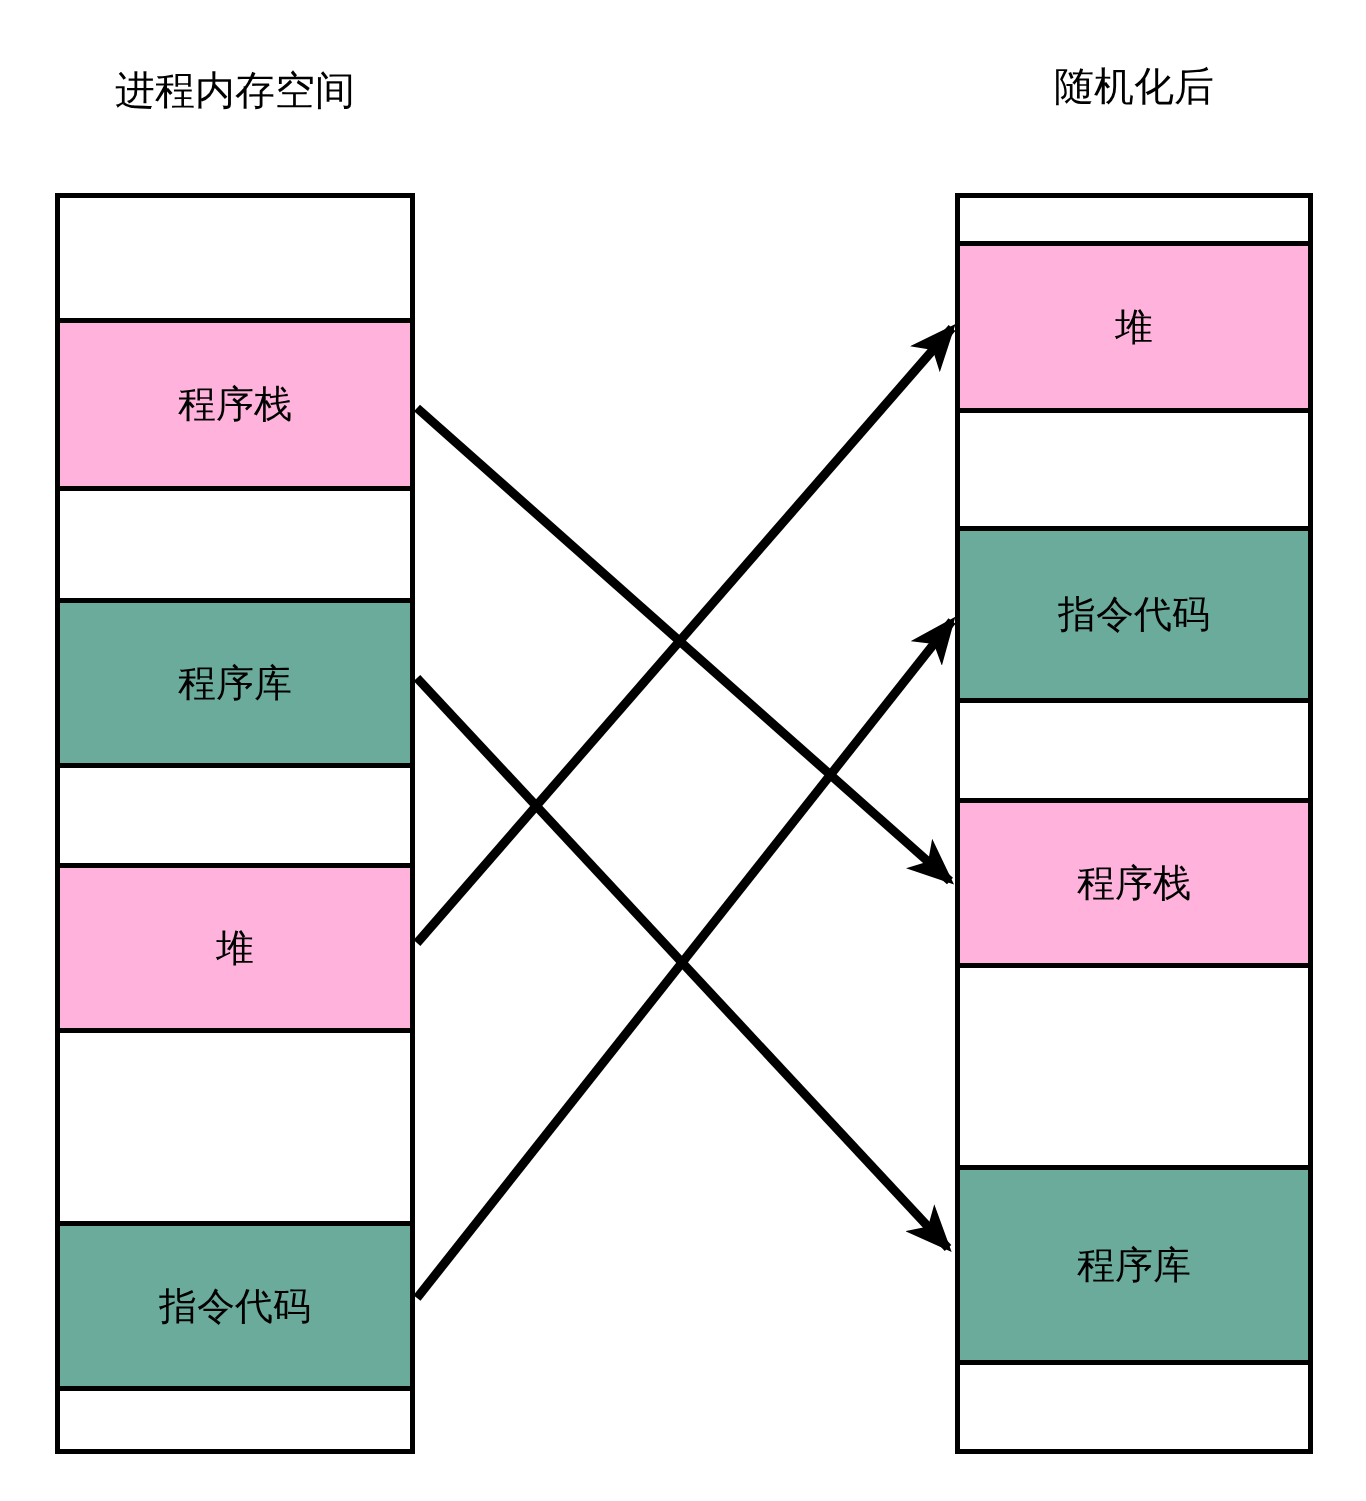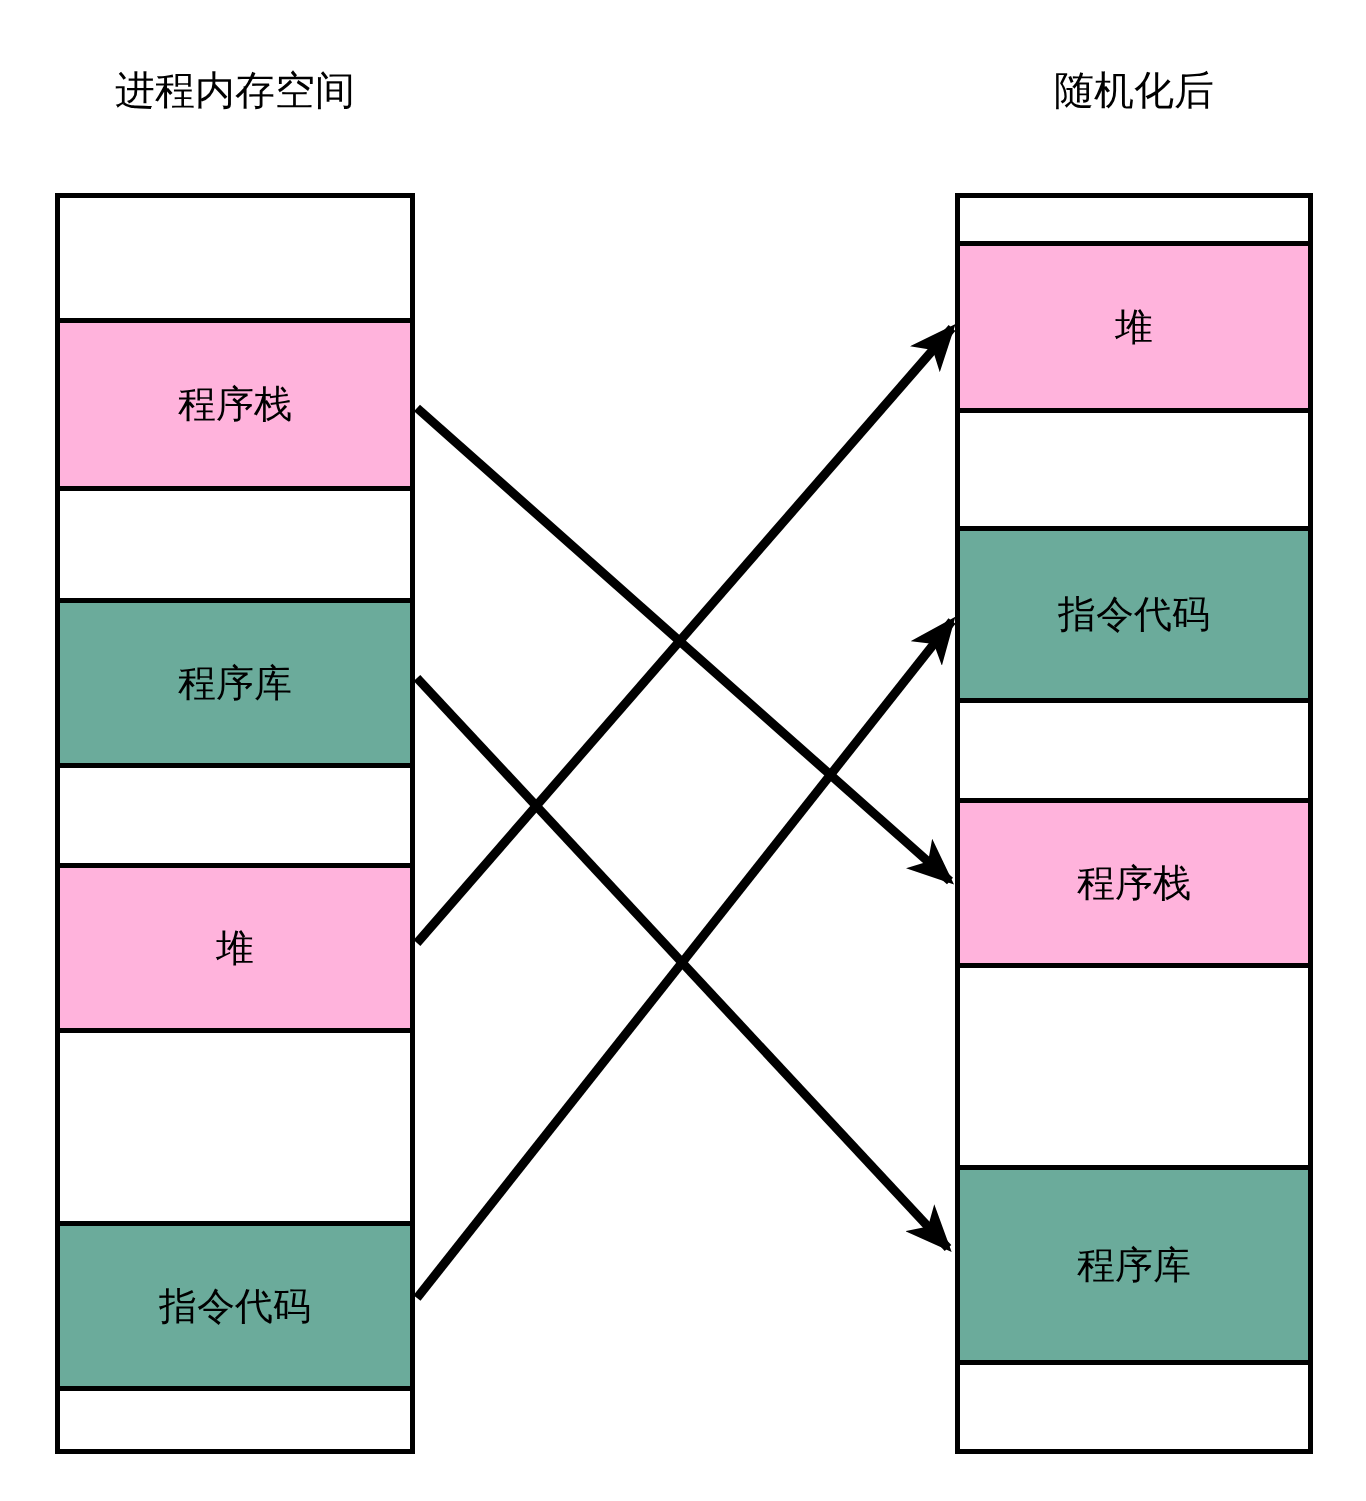--- a/index.html
+++ b/index.html
@@ -14,21 +14,21 @@
 
   .col-title{
     position:absolute;
     font-size:40px;
     color:#000000;
     white-space:nowrap;
     text-align:center;
     line-height:1;
   }
   #title-left{left:55px;top:62px;width:360px;}
-  #title-right{left:955px;top:62px;width:358px;}
+  #title-right{left:955px;top:62px;width:358px;font-family:Liberation Mono, monospace;}
 
   .memory-column{
     position:absolute;
     box-sizing:border-box;
     border:5px solid #000000;
     background:#ffffff;
   }
   #col-left{left:55px;top:185px;width:360px;height:1261px;}
   #col-right{left:955px;top:185px;width:358px;height:1261px;}
 

